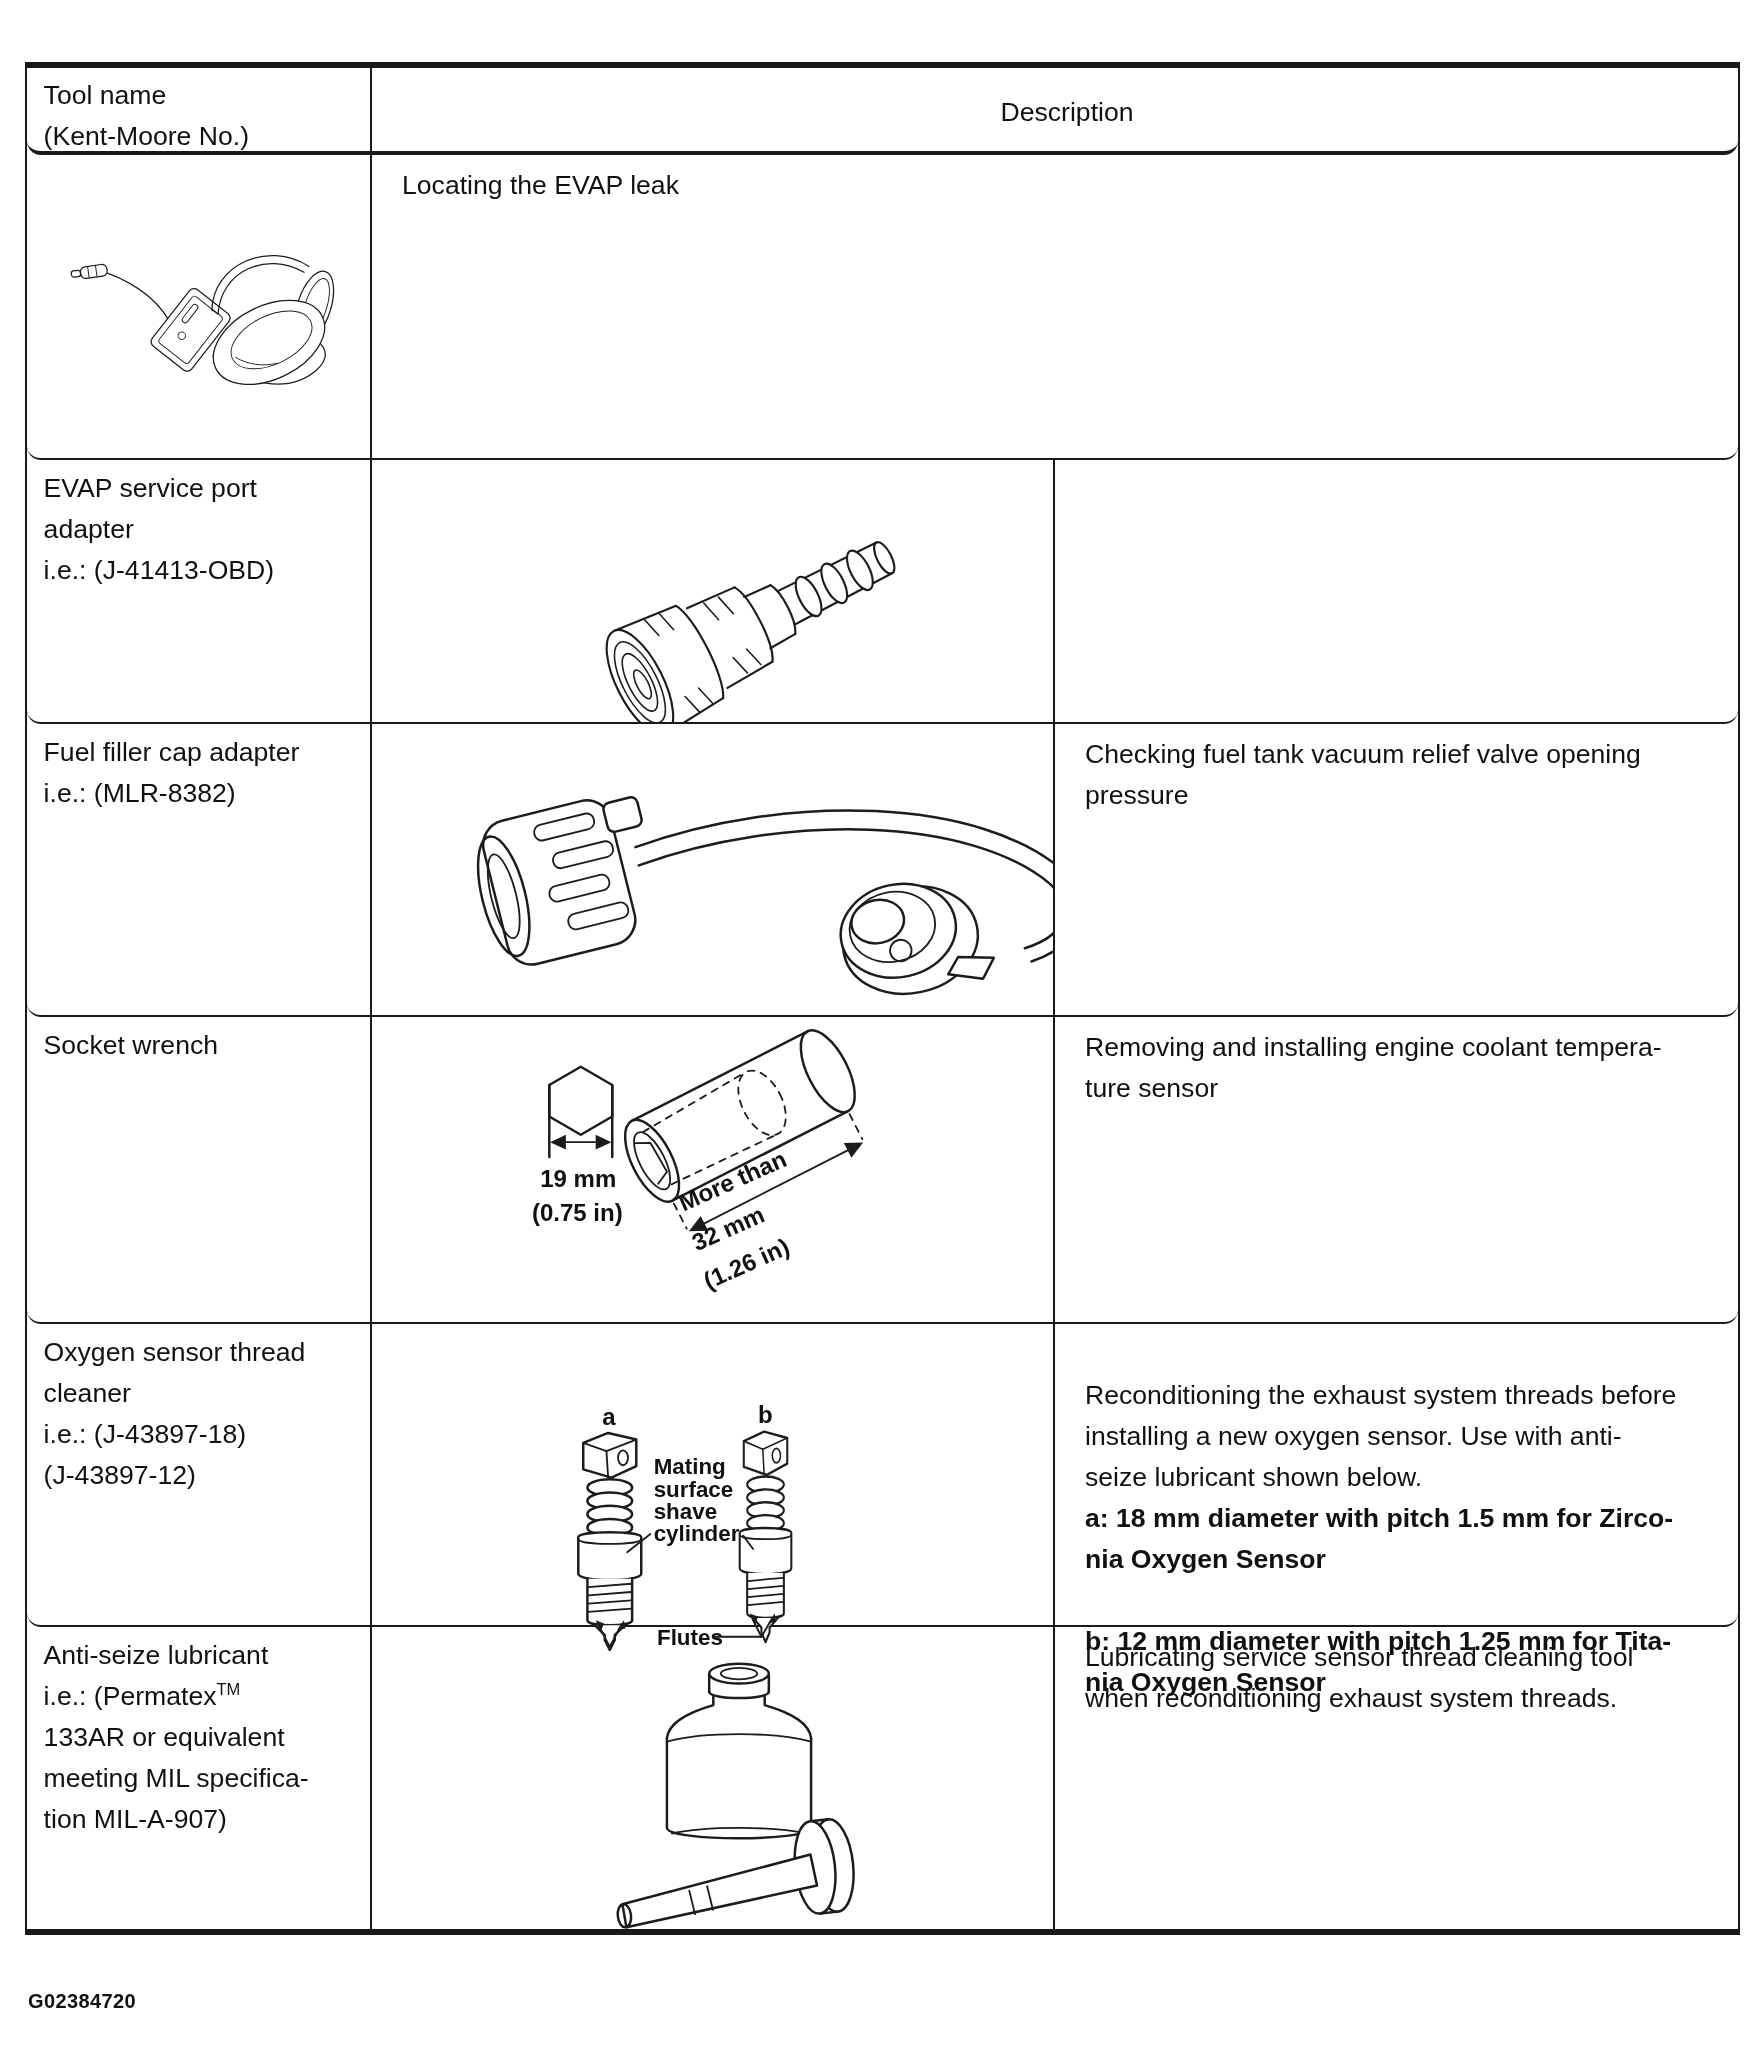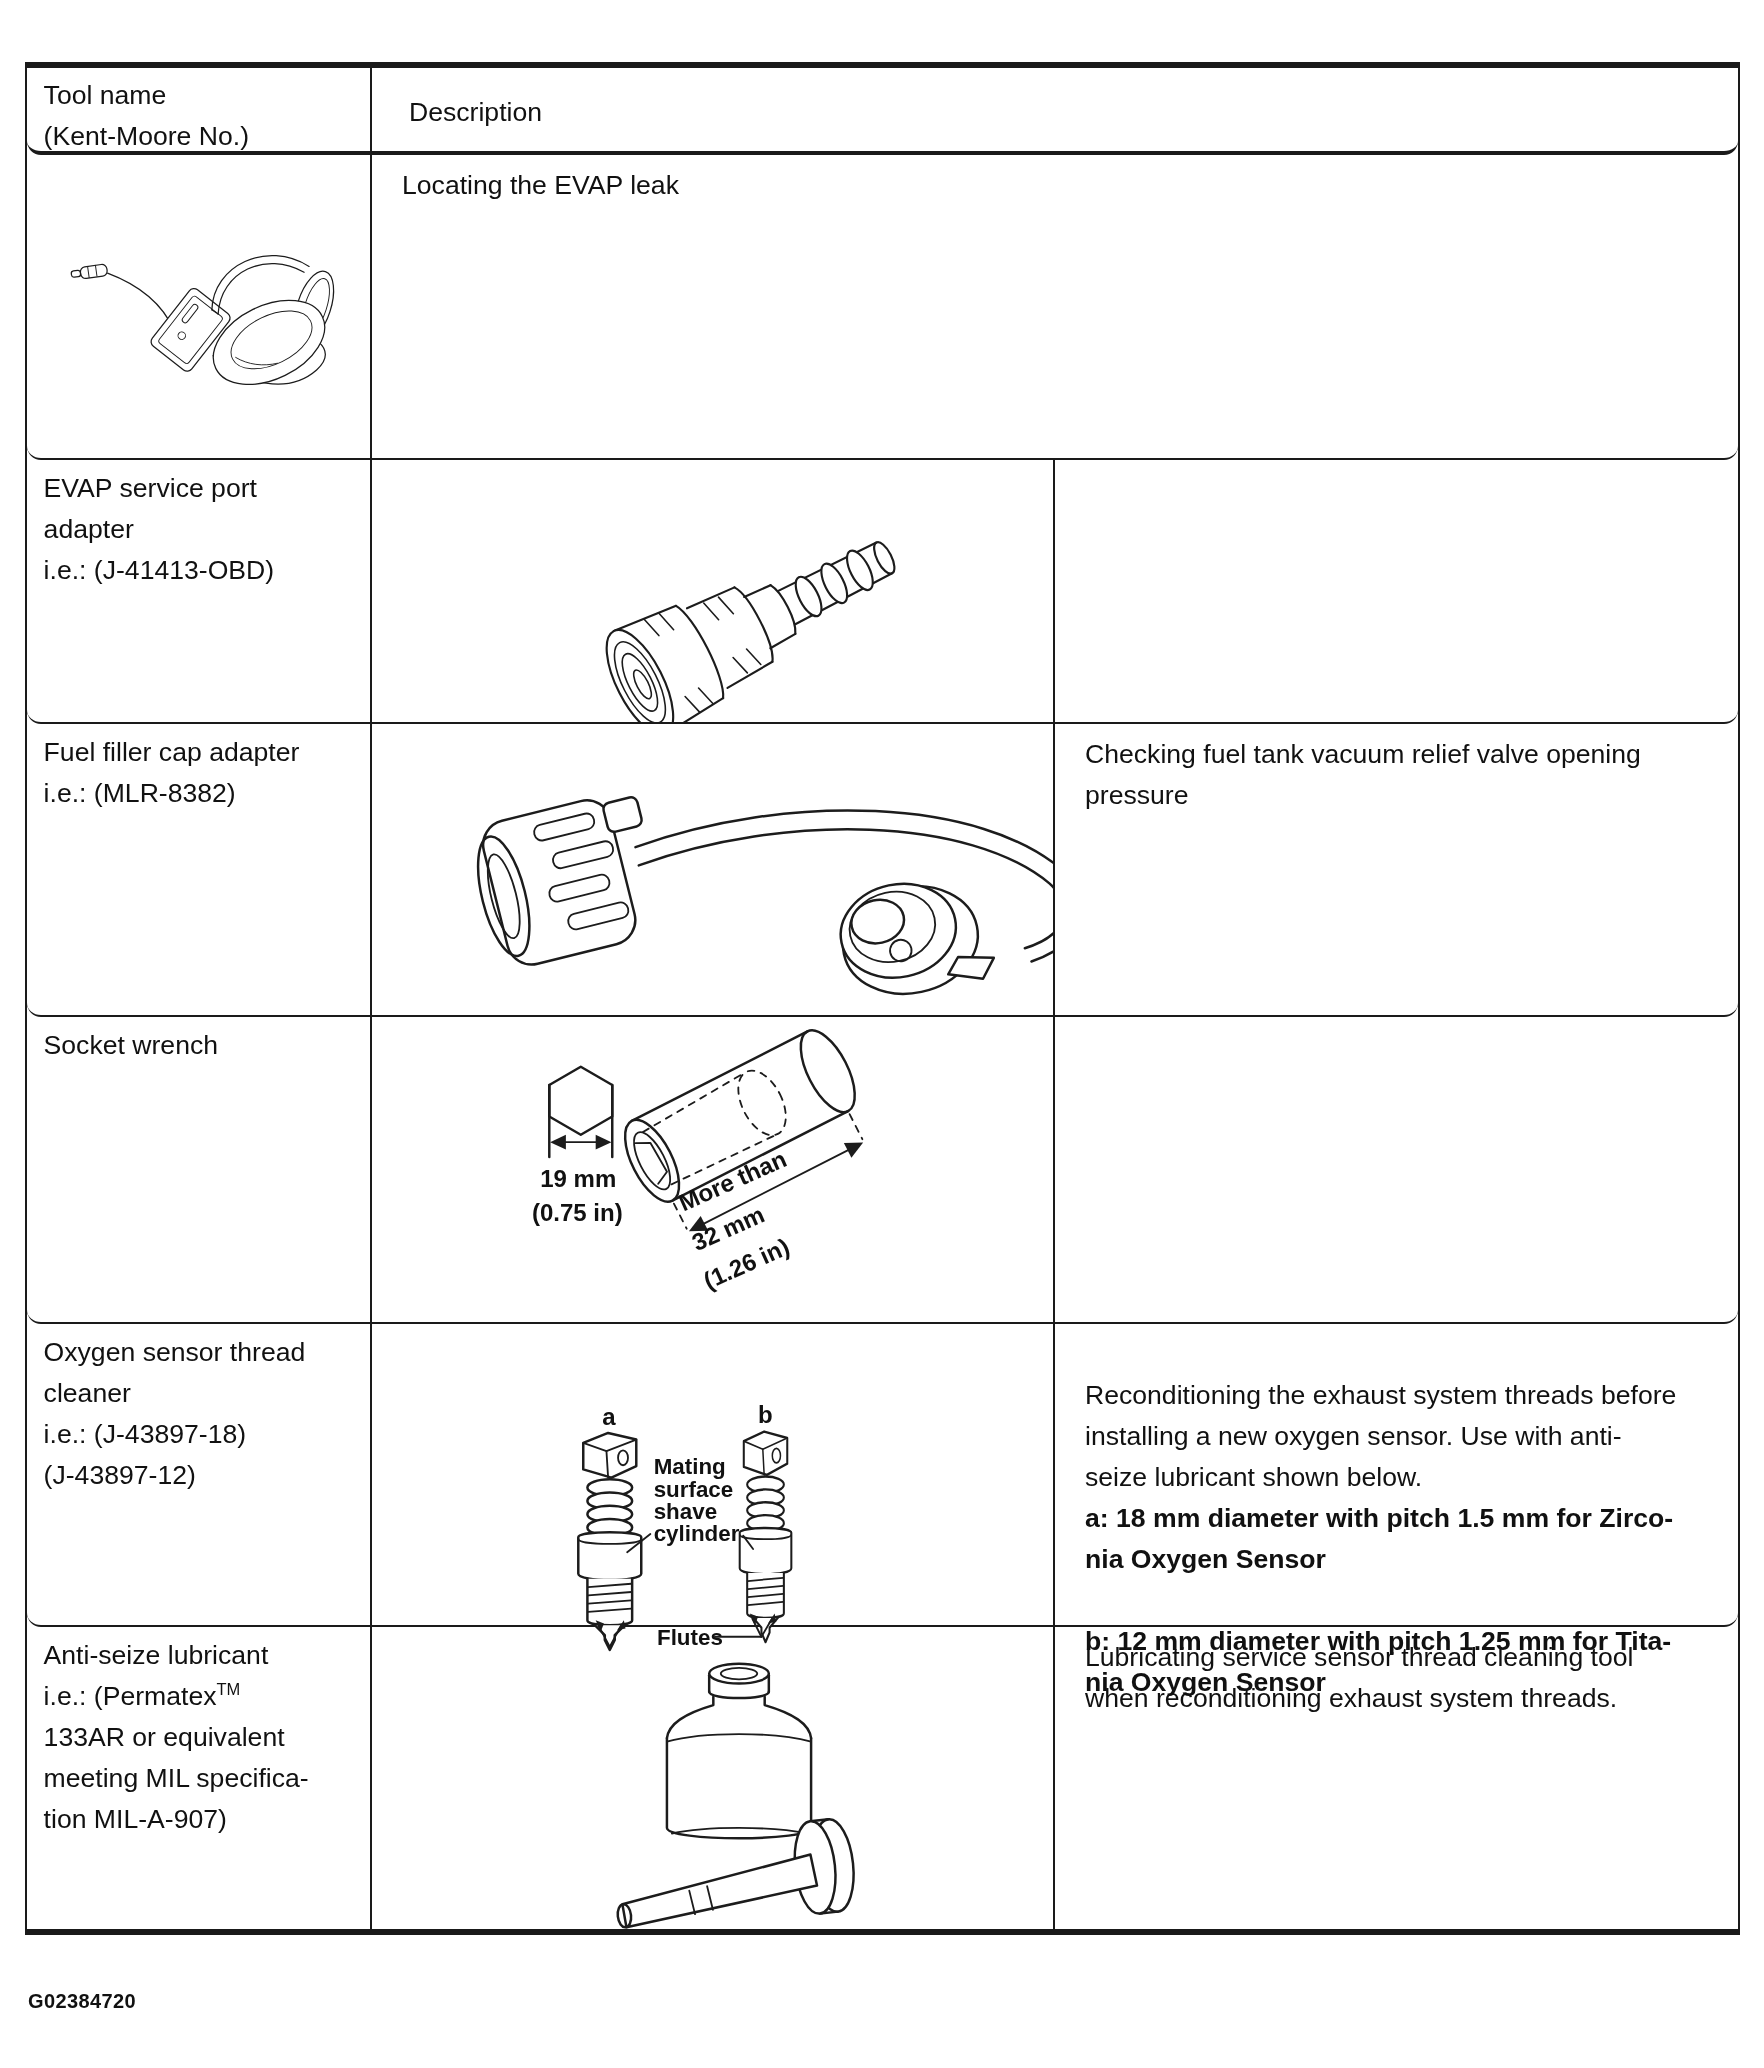--- a/index.html
+++ b/index.html
@@ -9,21 +9,21 @@
 
   .tool-table { position:absolute; left:25px; top:62px; width:1715px;
                 border:2.5px solid #1a1a1a; border-top-width:6.6px; border-bottom-width:6.6px; }
   .trow { display:grid; grid-template-columns:345px 683px 1fr; border-bottom:2.5px solid #1a1a1a;border-radius:14px; }
   .trow.header-row { grid-template-columns:345px 1fr; border-bottom-width:4.2px; }
   .trow:last-child { border-bottom:none; }
 
   .cell { font-size:26.6px; line-height:41px; white-space:pre-line; }
   .name-cell { border-right:2.5px solid #1a1a1a; padding:8.3px 6.6px 5px 16.6px; }
   .illus-cell { border-right:2.5px solid #1a1a1a; padding:0; position:relative; overflow:hidden; }
-  .desc-cell { padding:10px 13px 5px 30px; }
+  .desc-cell { padding:10px 13px 5px 30px;justify-content:center; }
   .header-row .name-cell { padding-top:6.6px; }
   .header-row .desc-cell { display:flex; align-items:center; padding-top:0; padding-left:37px; white-space:pre-line; }
 
   .bold { font-weight:bold; }
   sup.tm { font-size:0.62em; vertical-align:super; line-height:0; }
 
   .figure-id { position:absolute; left:28px; top:1990px; font-size:20px; font-weight:bold; letter-spacing:0.4px; }
 
   .illus-cell svg { display:block; width:100%; height:100%; }
   .ln  { fill:none; stroke:#1c1c1c; stroke-width:3; stroke-linecap:round; stroke-linejoin:round; }
@@ -176,20 +176,22 @@
             <line class="ln thin dash" x1="118" y1="58" x2="118" y2="92"></line>
             <line class="ln thin" x1="-102" y1="96" x2="100" y2="96"></line>
             <polygon class="ar" points="-119,96 -98,86 -98,106"></polygon>
             <polygon class="ar" points="117,96 96,86 96,106"></polygon>
           </g>
           <text class="svgt" transform="translate(376 234) rotate(-24)">More than</text>
           <text class="svgt" transform="translate(392 282) rotate(-24)">32 mm</text>
           <text class="svgt" transform="translate(406 328) rotate(-24)">(1.26 in)</text>
         </svg>
       </div>
+      <div class="cell desc-cell">Removing and installing engine coolant tempera-
+ture sensor</div>
     </div>
 
     <div class="trow" style="height:303px">
       <div class="cell name-cell">Oxygen sensor thread
 cleaner
 i.e.: (J-43897-18)
 (J-43897-12)</div>
       <div class="illus-cell">
         <svg viewBox="0 0 822 362">
 

